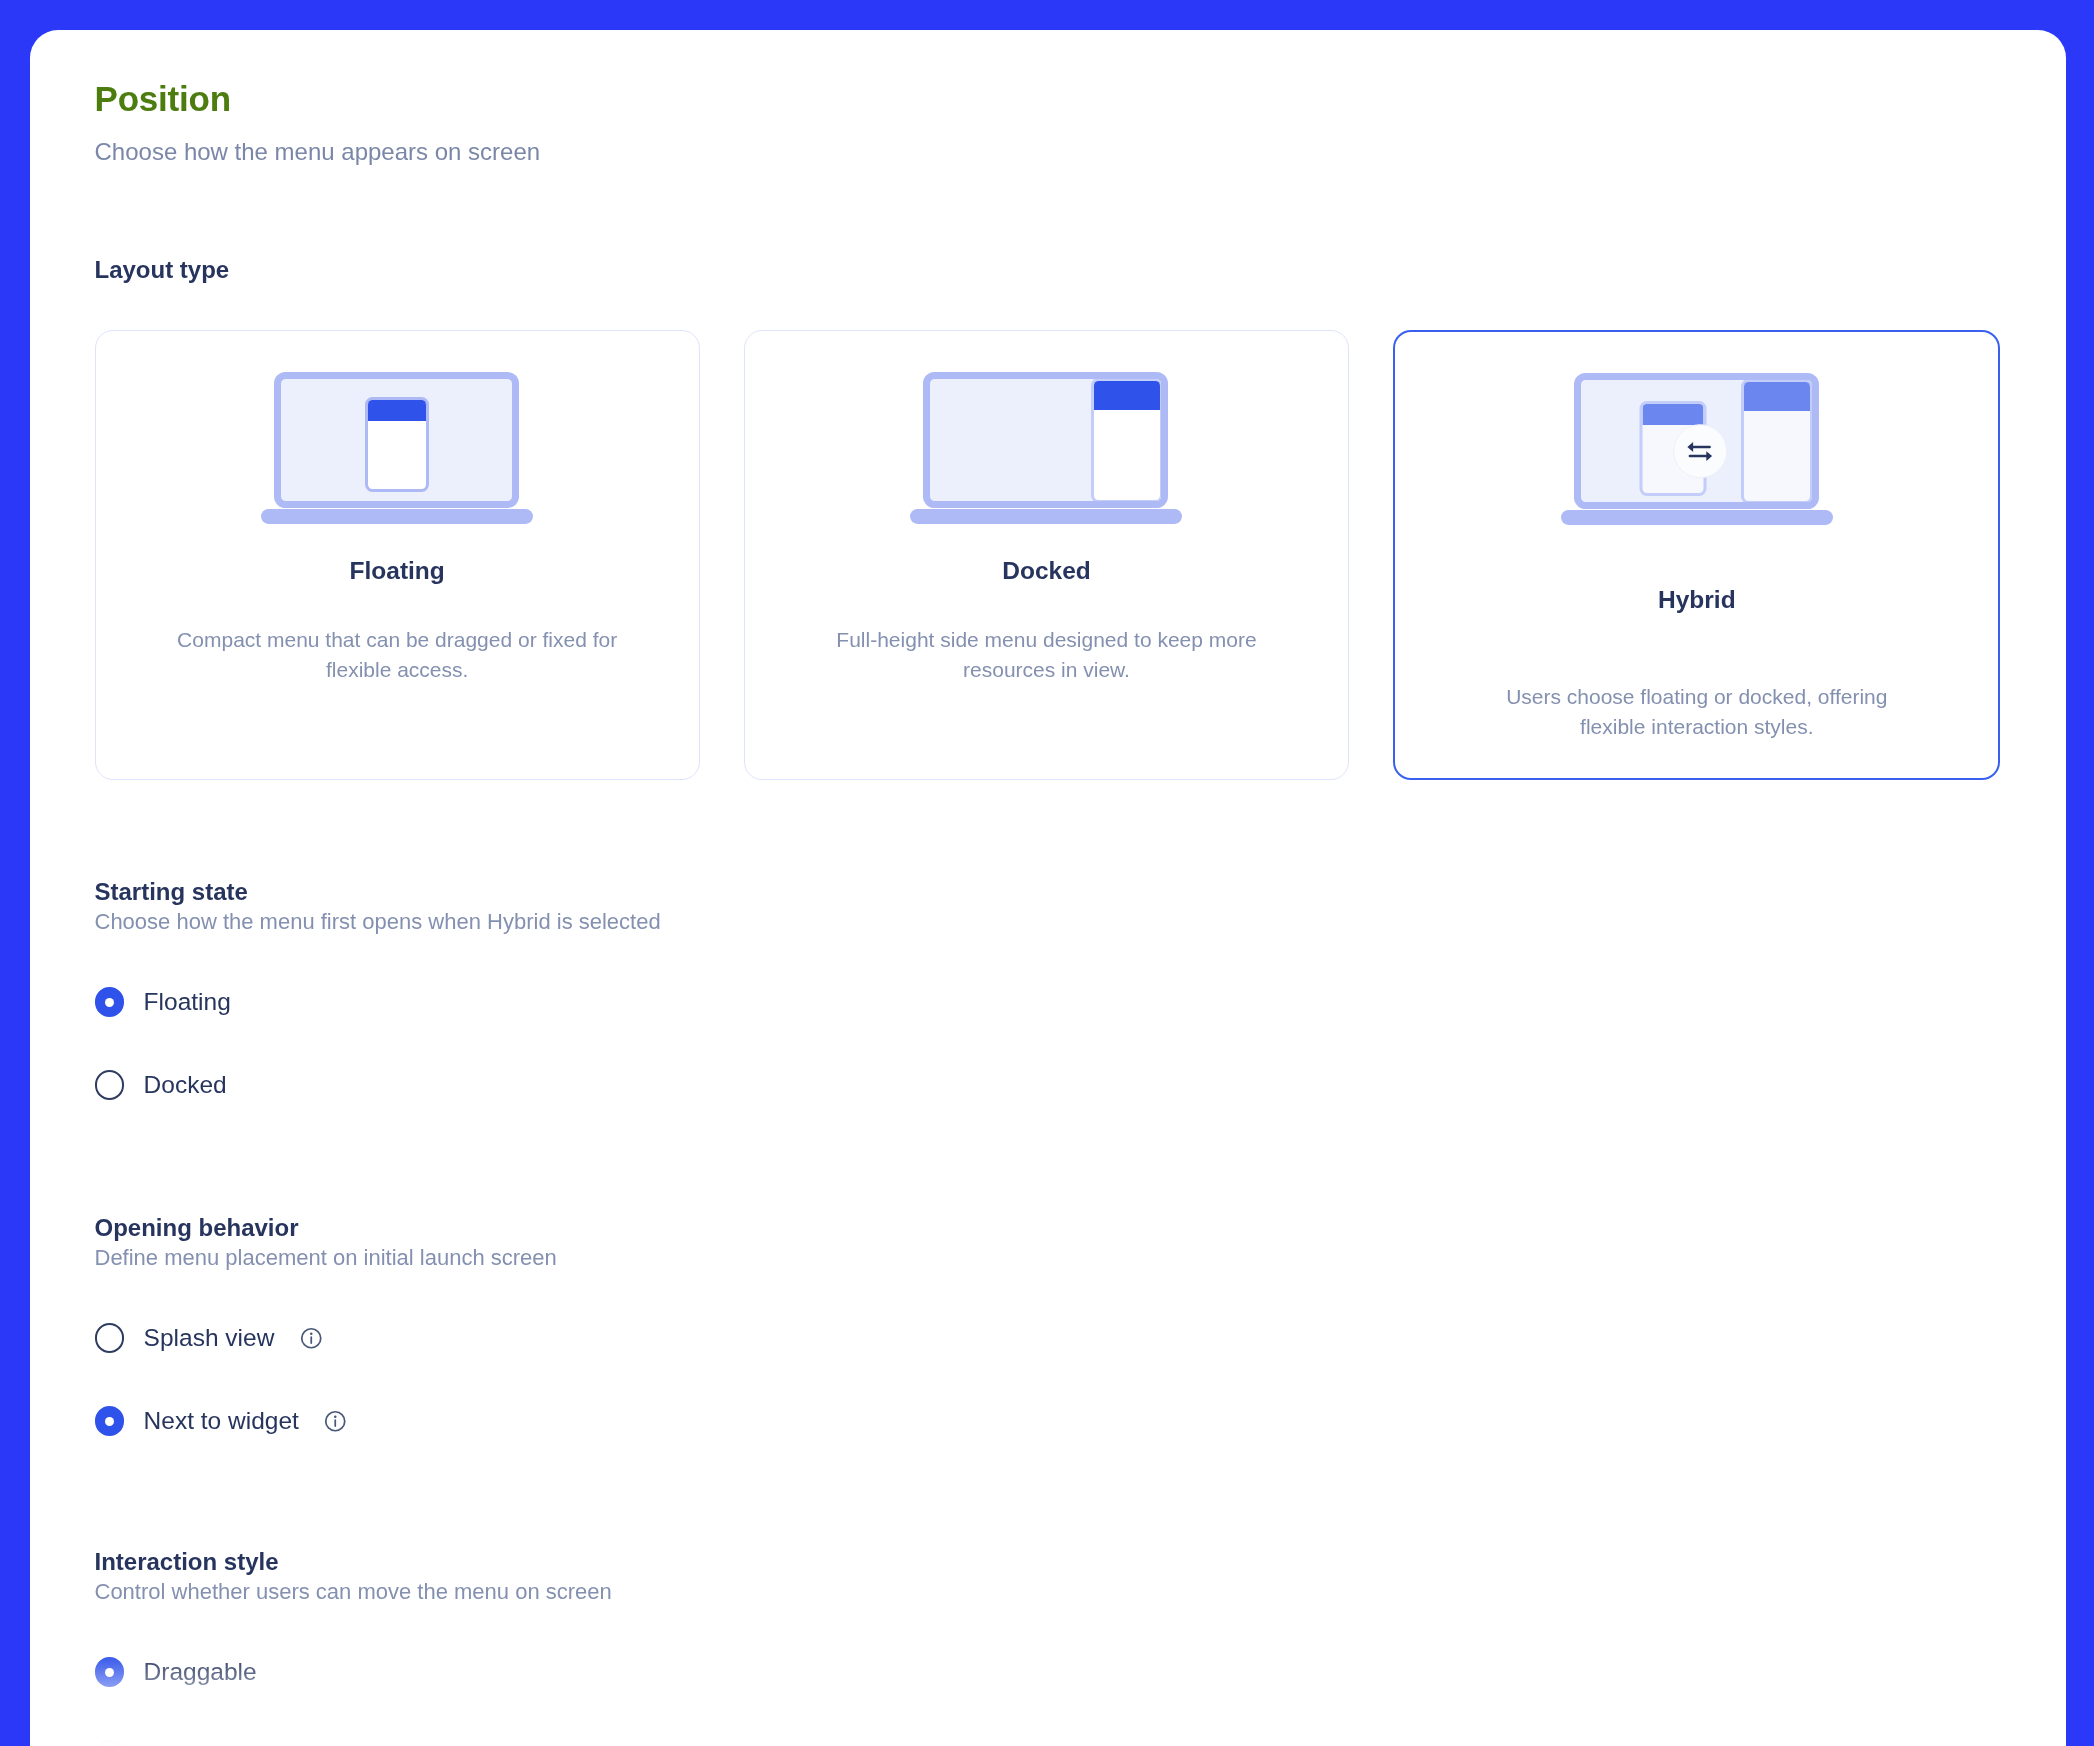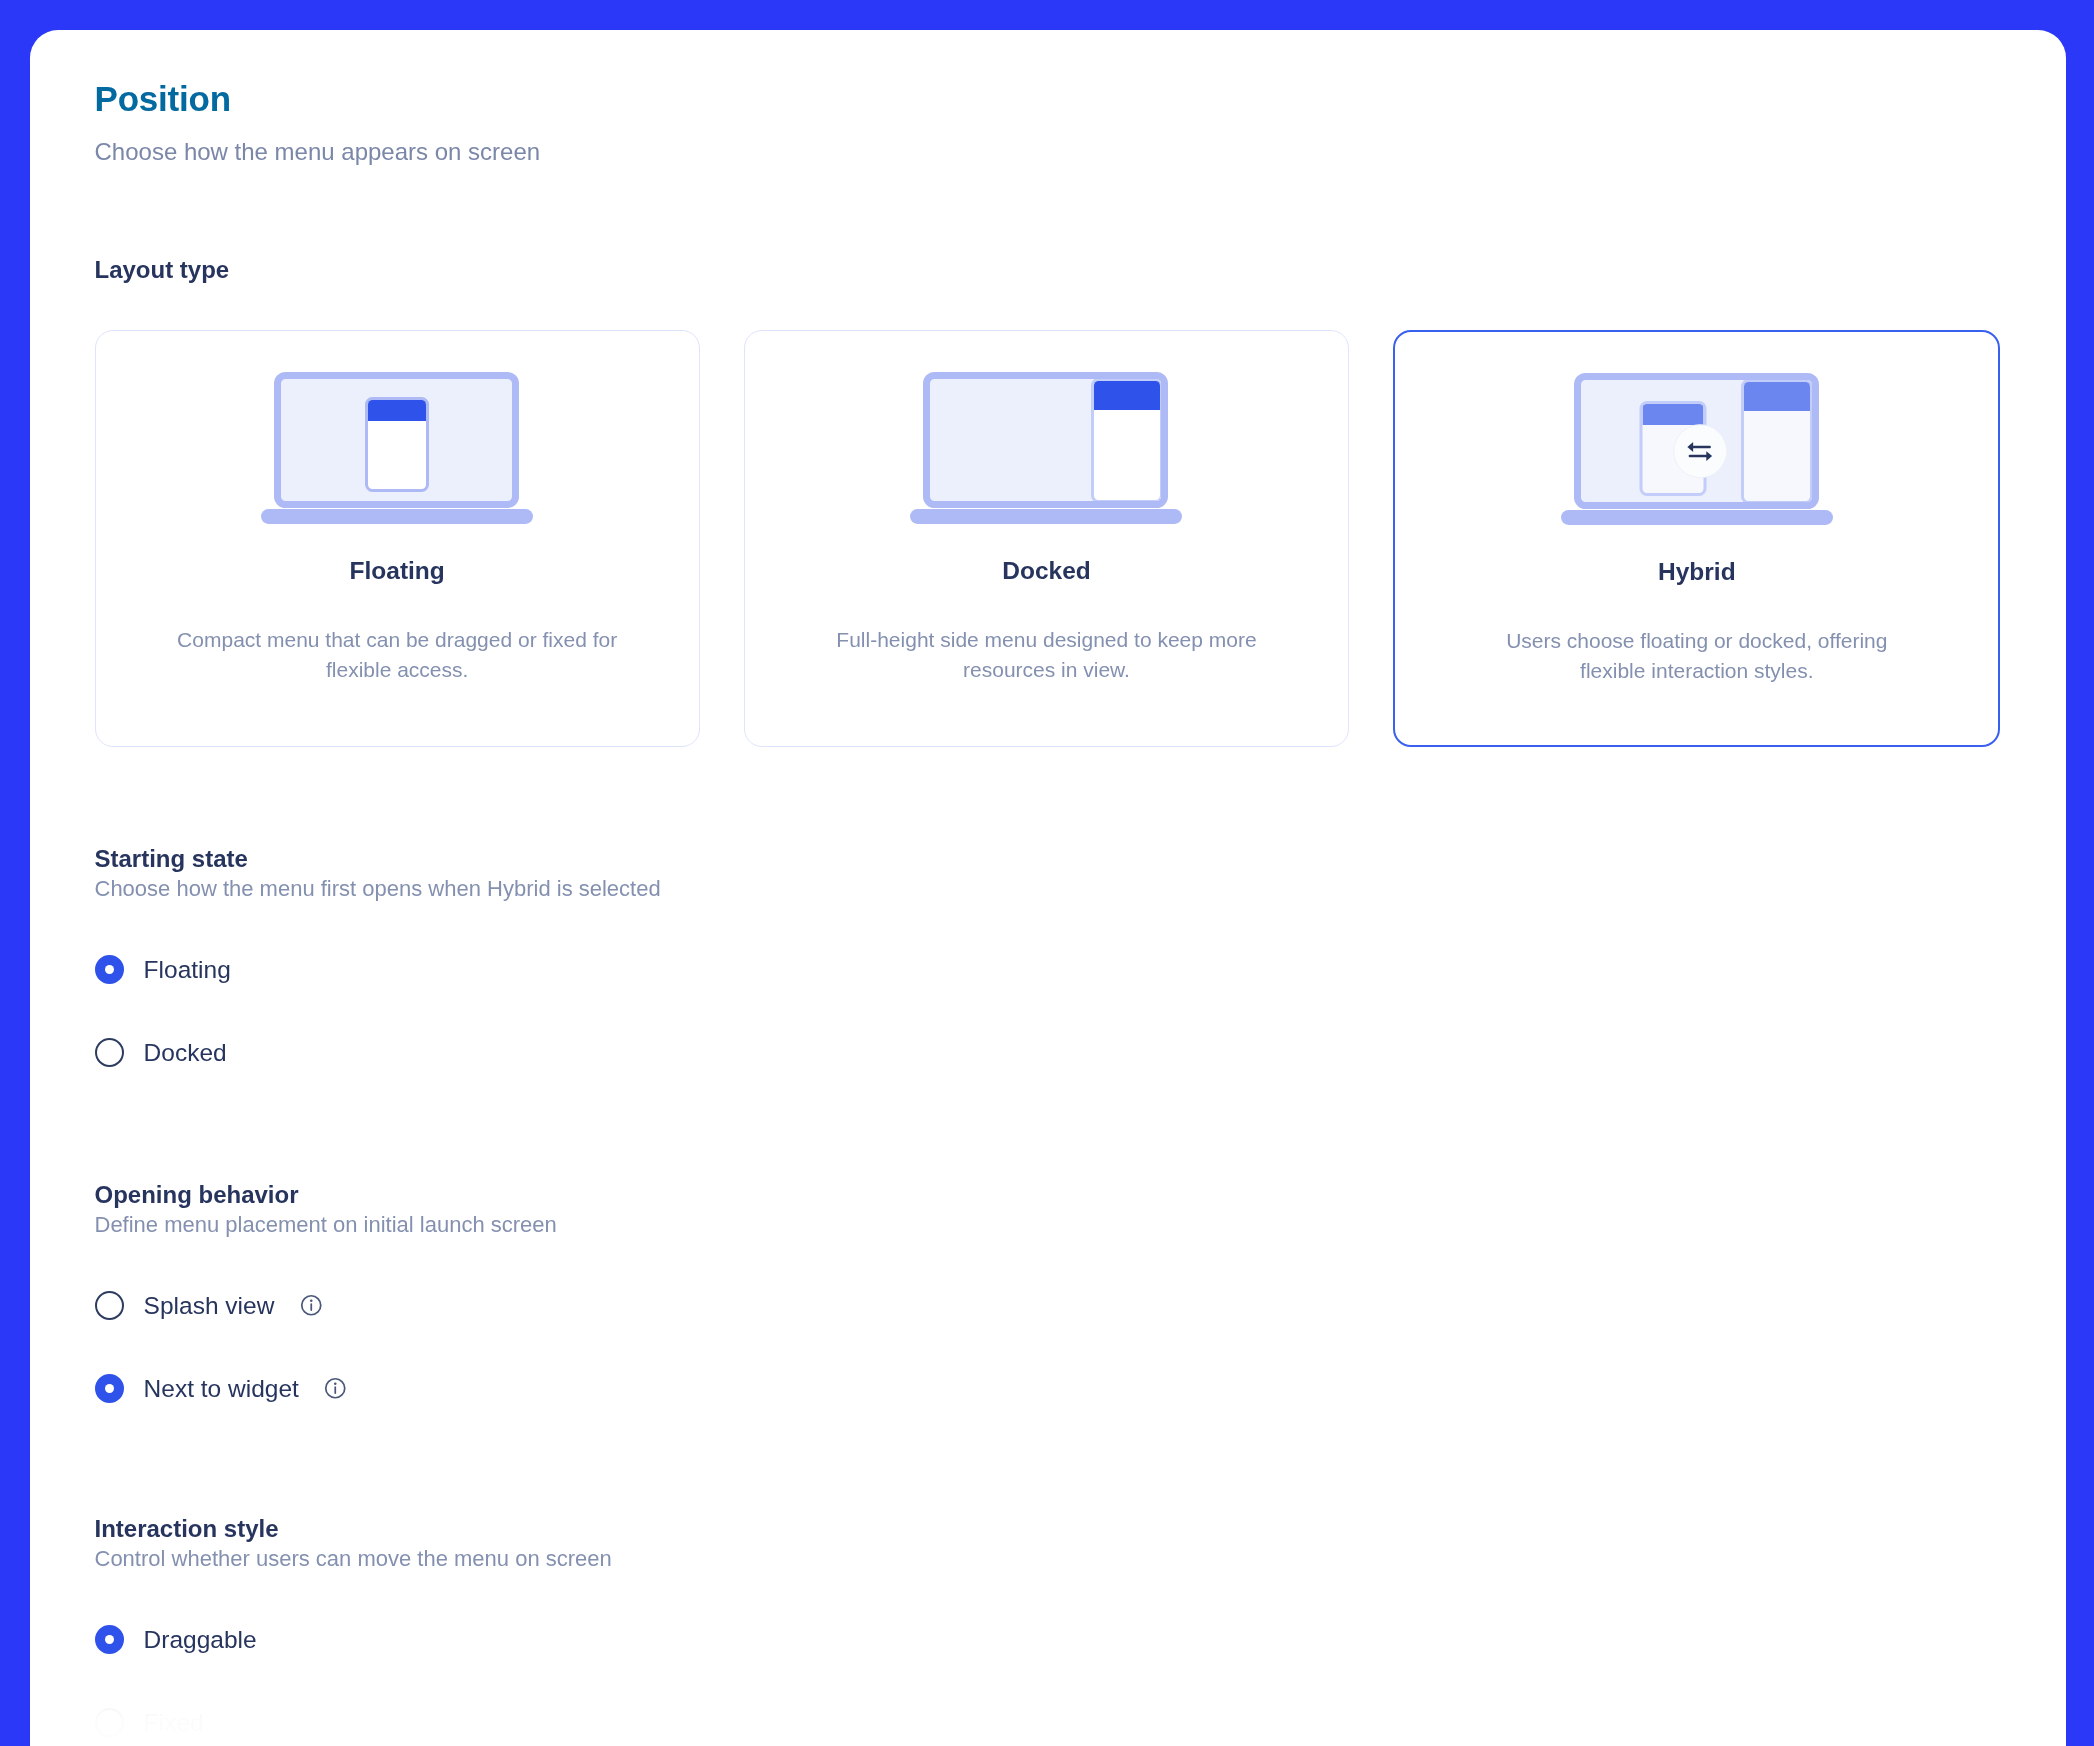--- a/index.html
+++ b/index.html
@@ -32,21 +32,21 @@
     left: 0; right: 0; bottom: 0;
     height: 123px;
     background: linear-gradient(to bottom, rgba(255,255,255,0) 0%, rgba(255,255,255,0.88) 55%, #ffffff 100%);
     pointer-events: none;
   }
 
   
   .page-title {
     font-size: 35px;
     font-weight: bold;
-    color: #0369a1;
+    color: #4d7c0f;
     letter-spacing: -0.2px;
   }
   .page-subtitle {
     margin-top: 19.6px;
     font-size: 24px;
     color: #7b87a8;
     font-weight: normal;
   }
 
   
@@ -75,20 +75,21 @@
     border: 1.6px solid #dee4fc;
     border-radius: 18px;
     padding: 41px 28px 36px 28px;
     display: flex;
     flex-direction: column;
     align-items: center;
     min-height: 417px;
   }
   .card.selected {
     border: 2.5px solid #3a60f0;
+    gap: 28px;
   }
 
   
   .laptop {
     width: 272px;
     height: 152px;
     position: relative;
     margin-bottom: 33px;
   }
   .laptop-screen {

